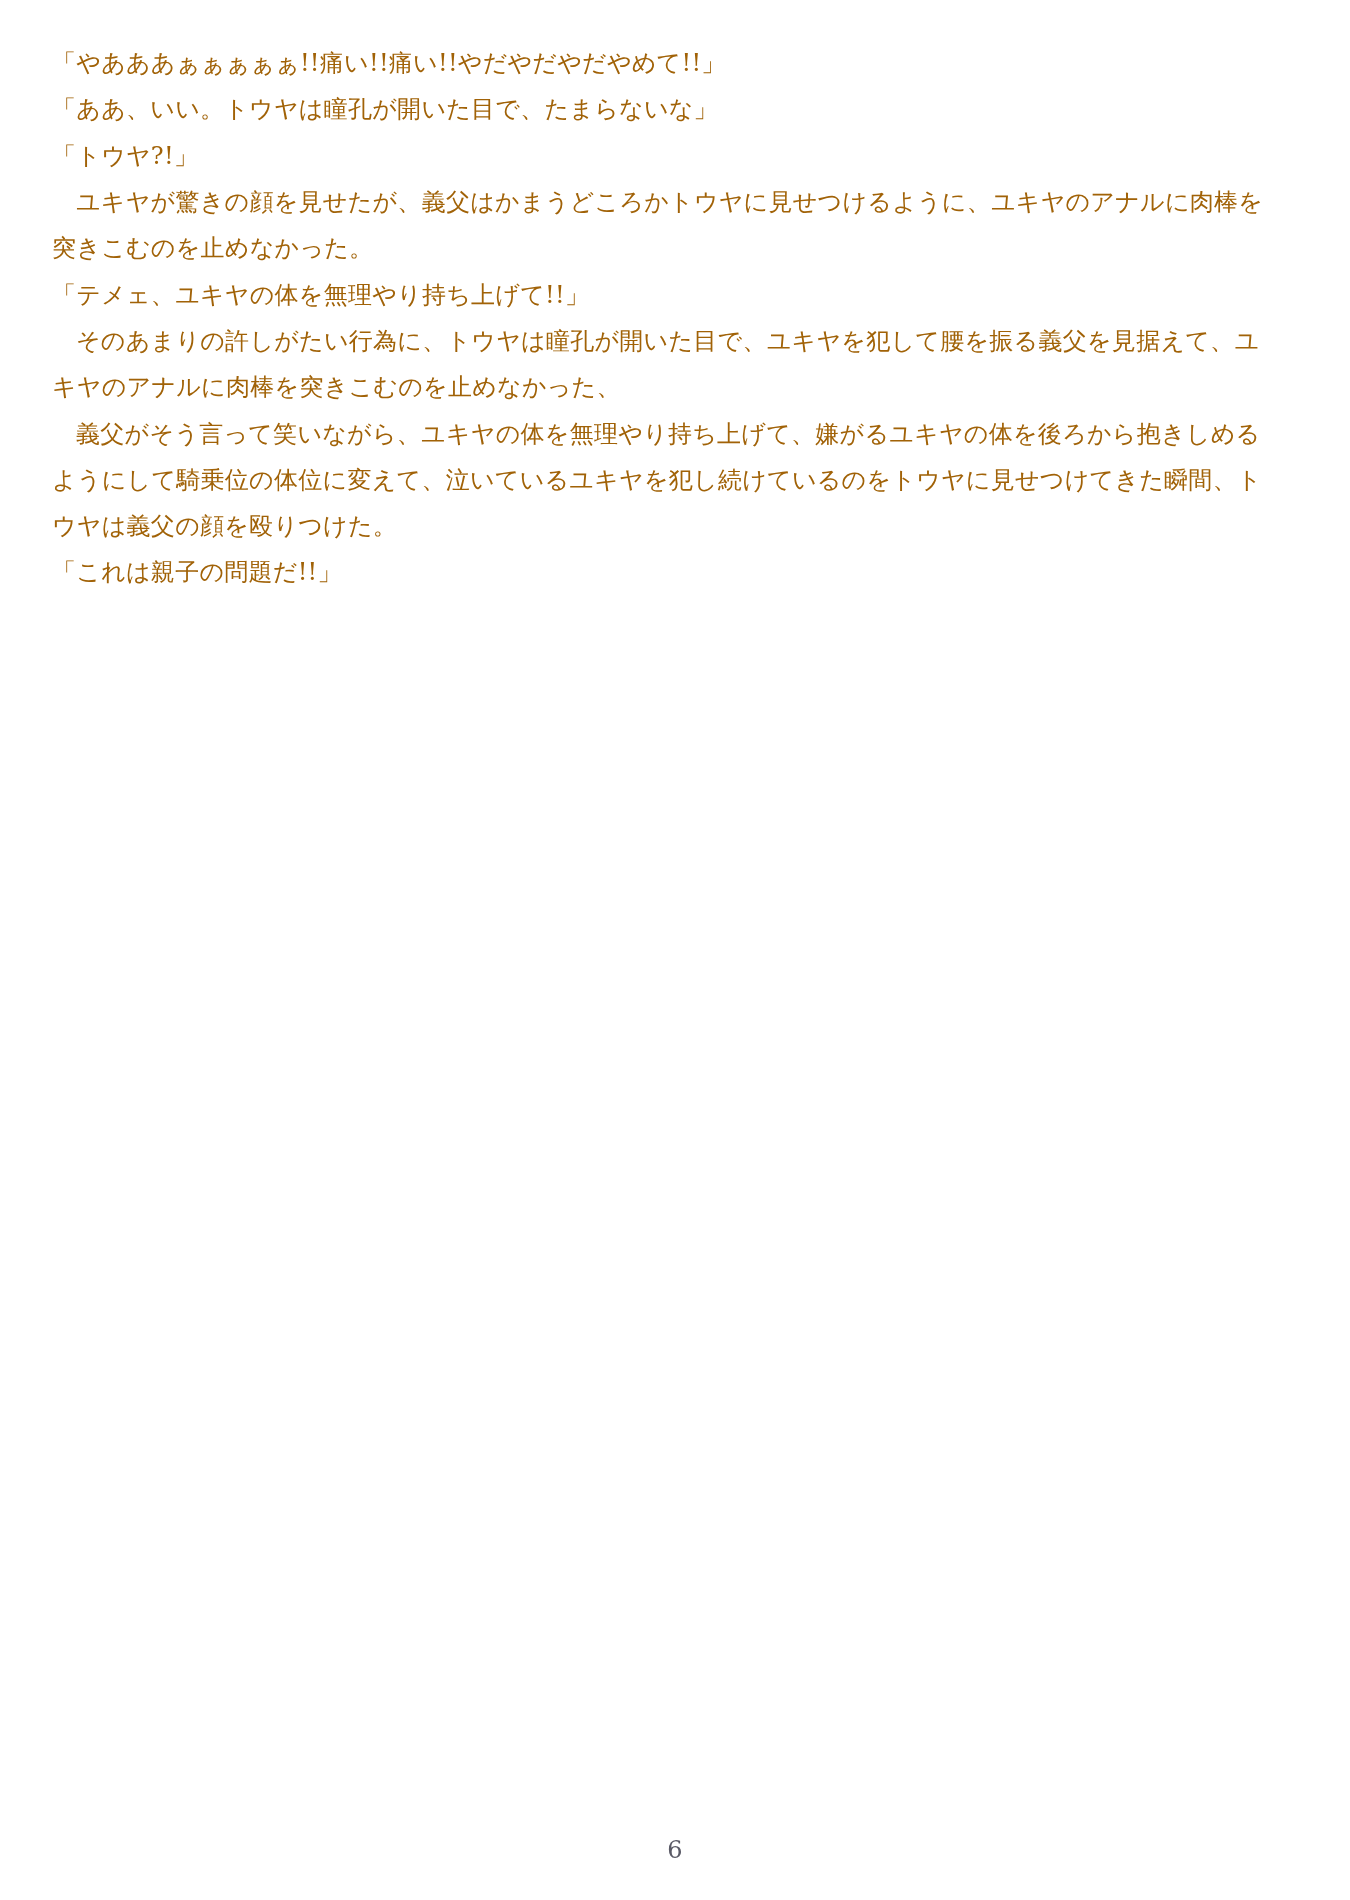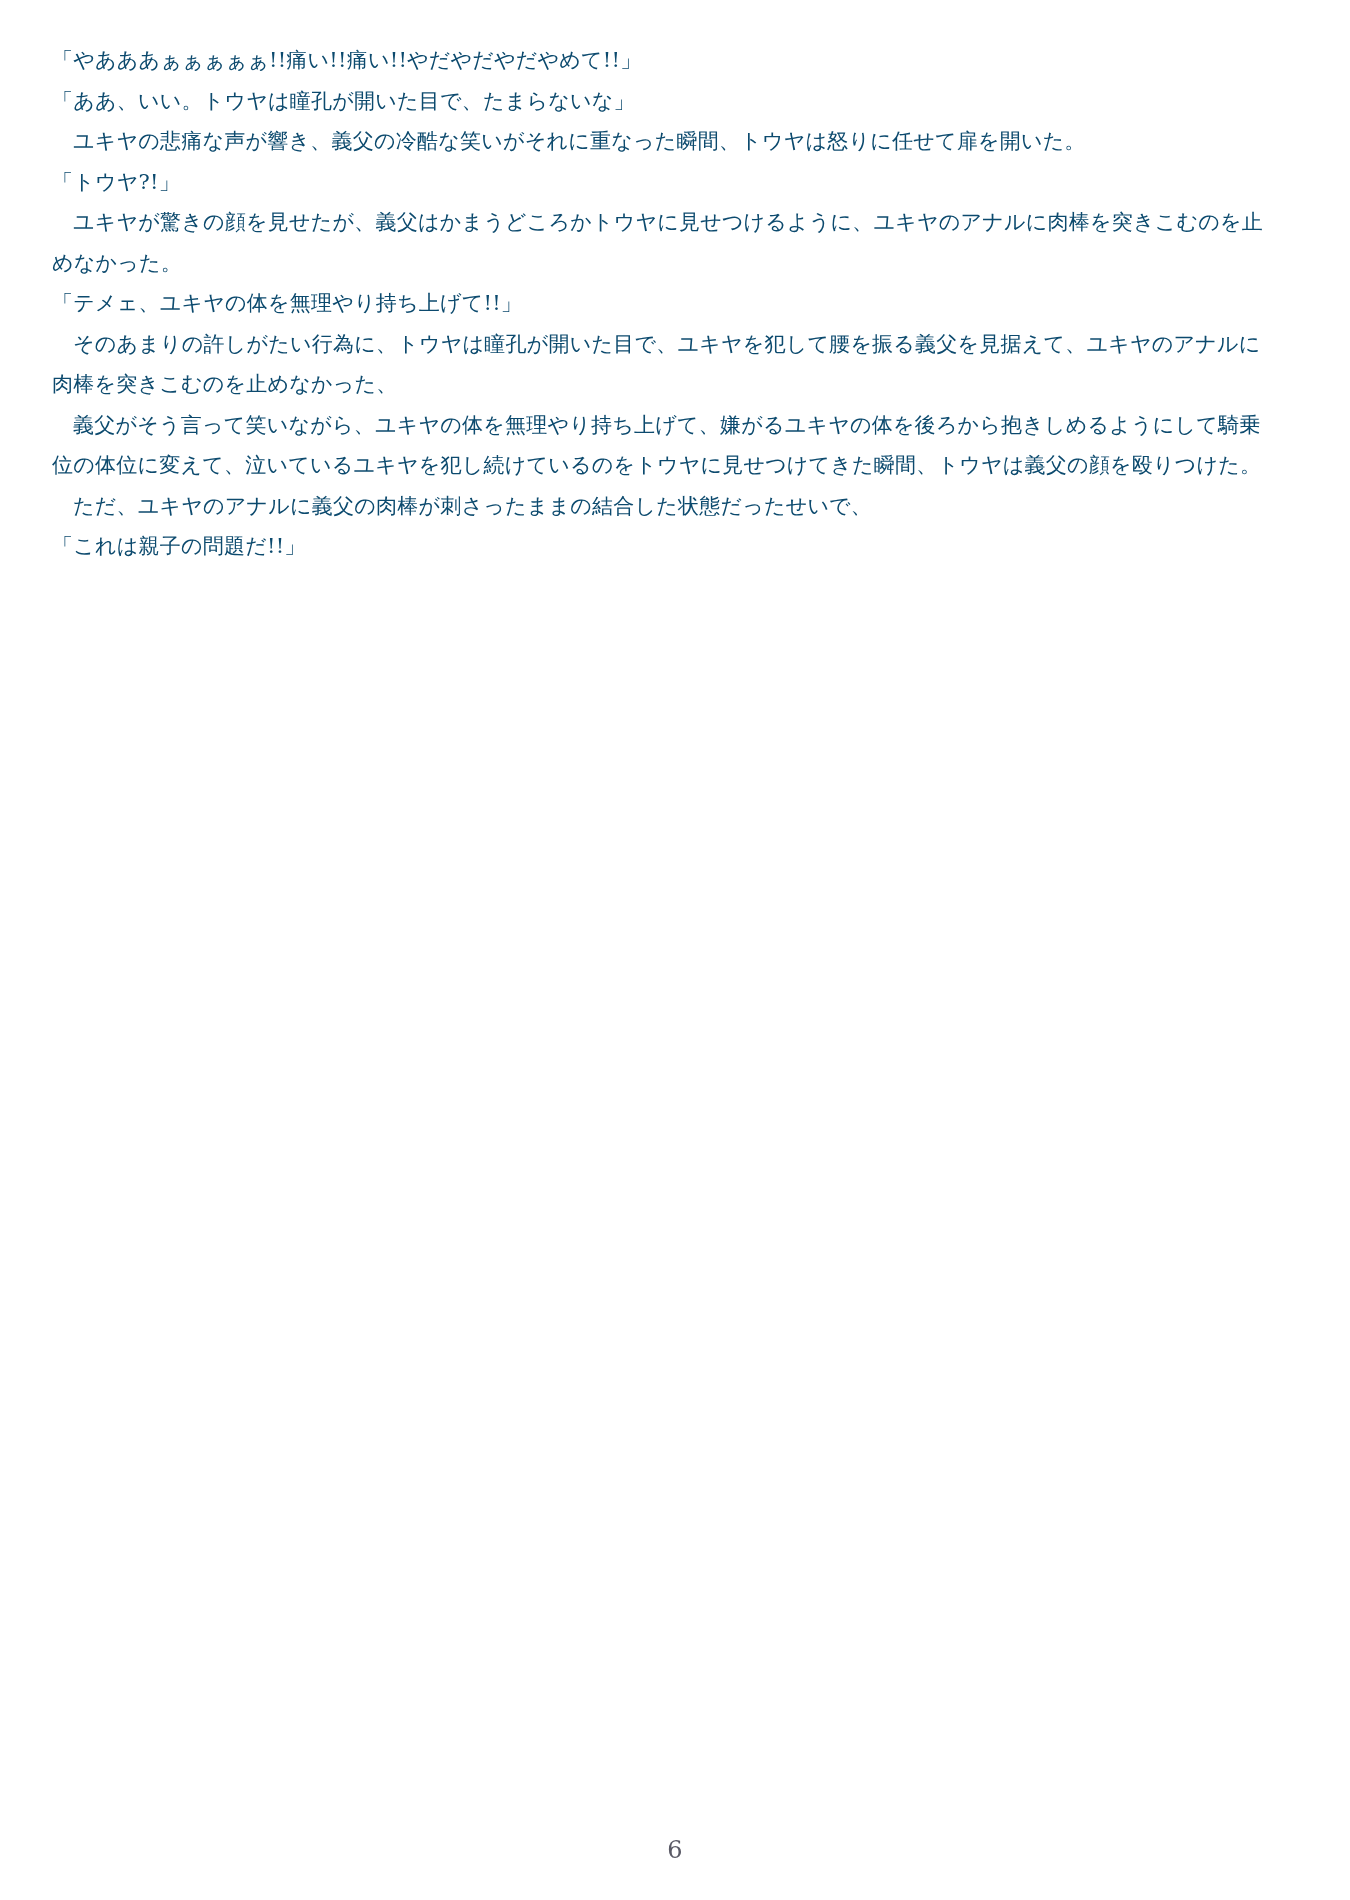--- a/index.html
+++ b/index.html
@@ -18,24 +18,24 @@
   .page {
     position: absolute;
     left: 0;
     top: 0;
     width: 1350px;
     height: 1900px;
     box-sizing: border-box;
     padding: 40px 72px 0 52px;
   }
   .body-text {
-    font-size: 21px;
+    font-size: 24px;
     line-height: 1.93;
     letter-spacing: 0.012em;
-    color: #0c4a6e;
+    color: #a16207;
     font-weight: 400;
   }
   .para {
     margin: 0;
     padding: 0;
     white-space: pre-wrap;
     word-break: break-all;
   }
   .indent {
     text-indent: 1em;
@@ -51,23 +51,21 @@
     font-family: "DejaVu Serif", "Liberation Serif", serif;
   }
 </style>
 </head>
 <body>
 
 <div class="page">
   <div class="body-text">
     <p class="para">「やあああぁぁぁぁぁ!!痛い!!痛い!!やだやだやだやめて!!」</p>
     <p class="para">「ああ、いい。トウヤは瞳孔が開いた目で、たまらないな」</p>
-    <p class="para indent">ユキヤの悲痛な声が響き、義父の冷酷な笑いがそれに重なった瞬間、トウヤは怒りに任せて扉を開いた。</p>
     <p class="para">「トウヤ?!」</p>
     <p class="para indent">ユキヤが驚きの顔を見せたが、義父はかまうどころかトウヤに見せつけるように、ユキヤのアナルに肉棒を突きこむのを止めなかった。</p>
     <p class="para">「テメェ、ユキヤの体を無理やり持ち上げて!!」</p>
     <p class="para indent">そのあまりの許しがたい行為に、トウヤは瞳孔が開いた目で、ユキヤを犯して腰を振る義父を見据えて、ユキヤのアナルに肉棒を突きこむのを止めなかった、</p>
     <p class="para indent">義父がそう言って笑いながら、ユキヤの体を無理やり持ち上げて、嫌がるユキヤの体を後ろから抱きしめるようにして騎乗位の体位に変えて、泣いているユキヤを犯し続けているのをトウヤに見せつけてきた瞬間、トウヤは義父の顔を殴りつけた。</p>
-    <p class="para indent">ただ、ユキヤのアナルに義父の肉棒が刺さったままの結合した状態だったせいで、</p>
     <p class="para">「これは親子の問題だ!!」</p>
   </div>
   <div class="page-number">6</div>
 </div>
 
 </body></html>

